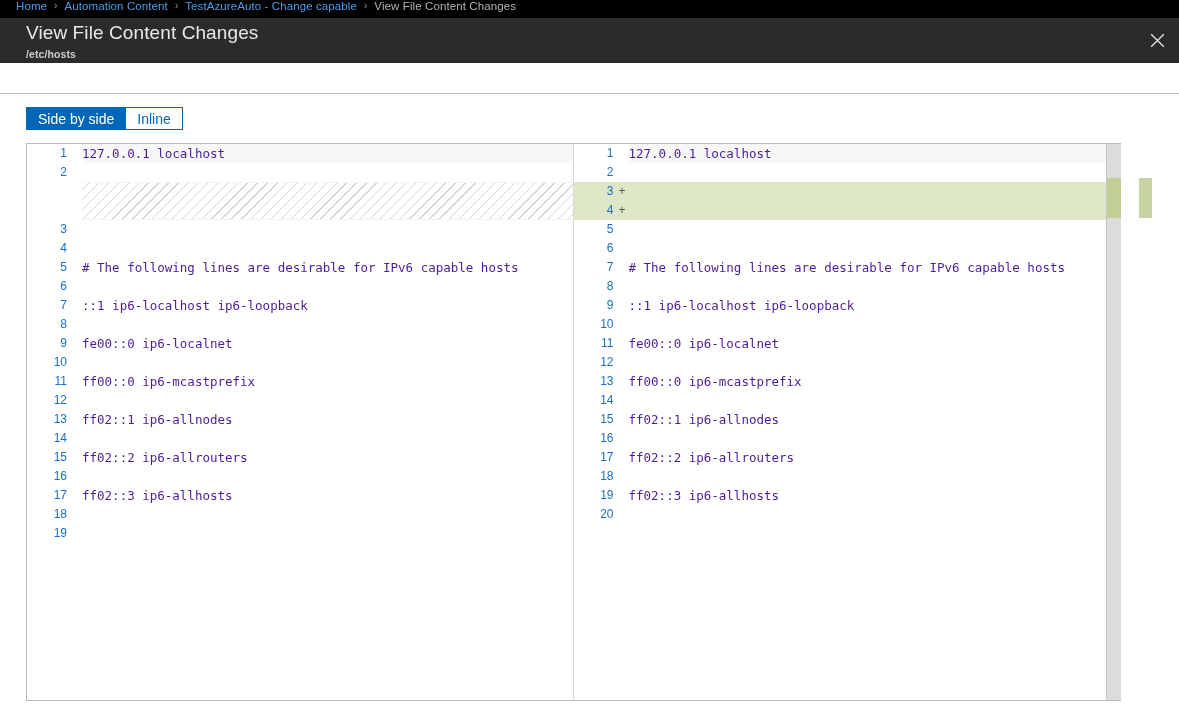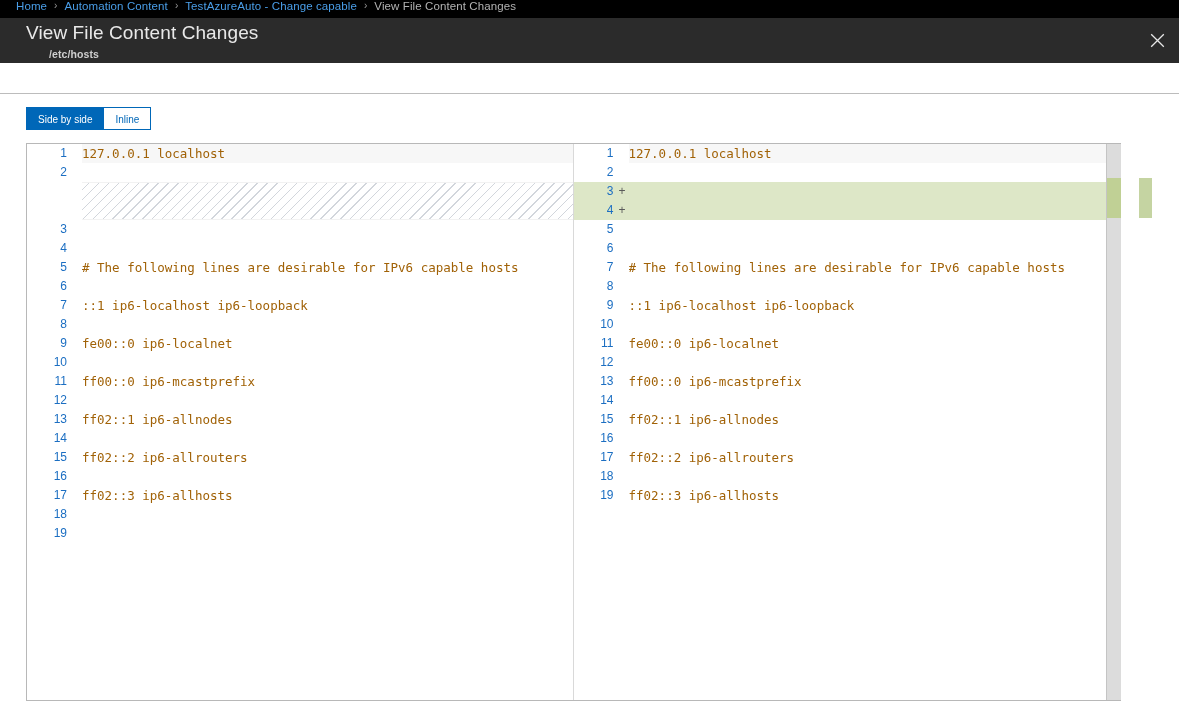--- a/index.html
+++ b/index.html
@@ -57,21 +57,20 @@
     line-height: 1;
     padding-top: 5px;
     letter-spacing: .1px;
   }
   .title-header .subtitle {
     color: #cfcfcf;
     font-size: 10.5px;
     font-weight: bold;
     padding-top: 6px;
     letter-spacing: .1px;
-    margin-left: 23px;
   }
   .close-btn {
     position: absolute;
     right: 0;
     top: 0;
     width: 44px;
     height: 45px;
     display: flex;
     align-items: center;
     justify-content: center;
@@ -98,21 +97,21 @@
     height: 642px;
   }
 
   
   .toggle-group {
     display: inline-flex;
     height: 23px;
     margin-bottom: 13px;
   }
   .toggle-btn {
-    font-size: 10px;
+    font-size: 14px;
     line-height: 23px;
     padding: 0 11px;
     box-sizing: border-box;
     border: 1px solid #0067b8;
     cursor: pointer;
     user-select: none;
     background: #ffffff;
     color: #0067b8;
     white-space: nowrap;
   }
@@ -175,21 +174,21 @@
   .marker {
     width: 13px;
     min-width: 13px;
     text-align: center;
     color: #5a5a5a;
     font-family: "Liberation Sans", sans-serif;
     font-size: 12px;
     user-select: none;
   }
   .code-text {
-    color: #a16207;
+    color: #4c1d95;
     flex: 1;
     overflow: hidden;
   }
   .code-row.first-row .code-text {
     background: #f7f7f7;
   }
 
   
   .hatch-block {
     margin-left: 55px;
@@ -314,20 +313,21 @@
           <div class="code-row"><div class="gutter">10</div><div class="marker"></div><div class="code-text"></div></div>
           <div class="code-row"><div class="gutter">11</div><div class="marker"></div><div class="code-text">fe00::0 ip6-localnet</div></div>
           <div class="code-row"><div class="gutter">12</div><div class="marker"></div><div class="code-text"></div></div>
           <div class="code-row"><div class="gutter">13</div><div class="marker"></div><div class="code-text">ff00::0 ip6-mcastprefix</div></div>
           <div class="code-row"><div class="gutter">14</div><div class="marker"></div><div class="code-text"></div></div>
           <div class="code-row"><div class="gutter">15</div><div class="marker"></div><div class="code-text">ff02::1 ip6-allnodes</div></div>
           <div class="code-row"><div class="gutter">16</div><div class="marker"></div><div class="code-text"></div></div>
           <div class="code-row"><div class="gutter">17</div><div class="marker"></div><div class="code-text">ff02::2 ip6-allrouters</div></div>
           <div class="code-row"><div class="gutter">18</div><div class="marker"></div><div class="code-text"></div></div>
           <div class="code-row"><div class="gutter">19</div><div class="marker"></div><div class="code-text">ff02::3 ip6-allhosts</div></div>
+          <div class="code-row"><div class="gutter">20</div><div class="marker"></div><div class="code-text"></div></div>
         </div>
     </div>
 
     <div class="overview-ruler" id="overview-ruler">
       <div class="ruler-marker" id="ruler-marker" style="top: 34px; height: 40px; background: rgb(192, 208, 149);"></div>
     </div>
 
     <div class="scroll-track">
       <div class="scroll-thumb" id="scroll-thumb" style="top: 34px; height: 40px; background: rgb(197, 212, 162);"></div>
     </div>

